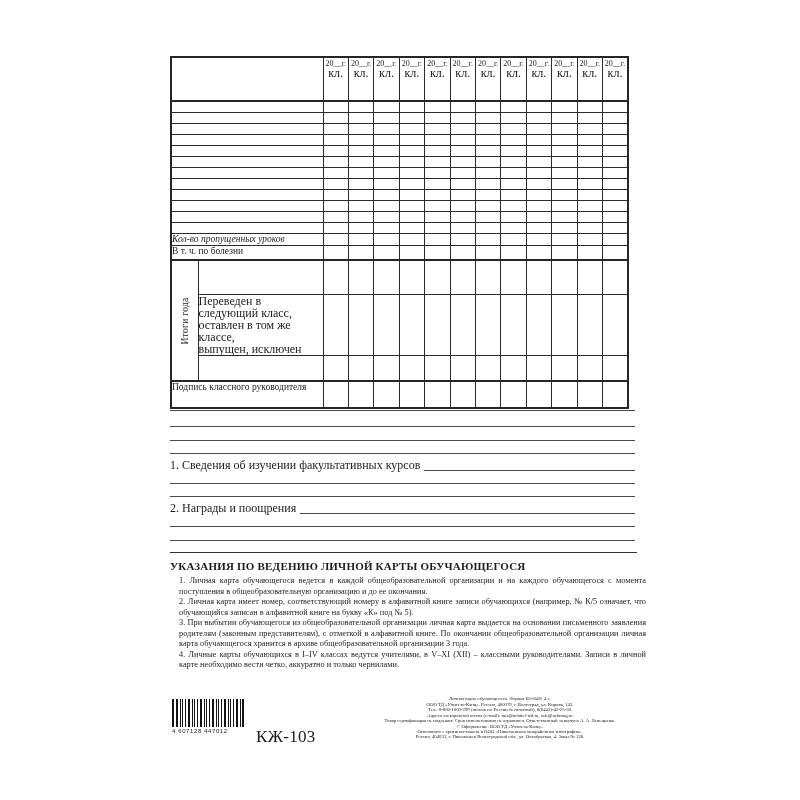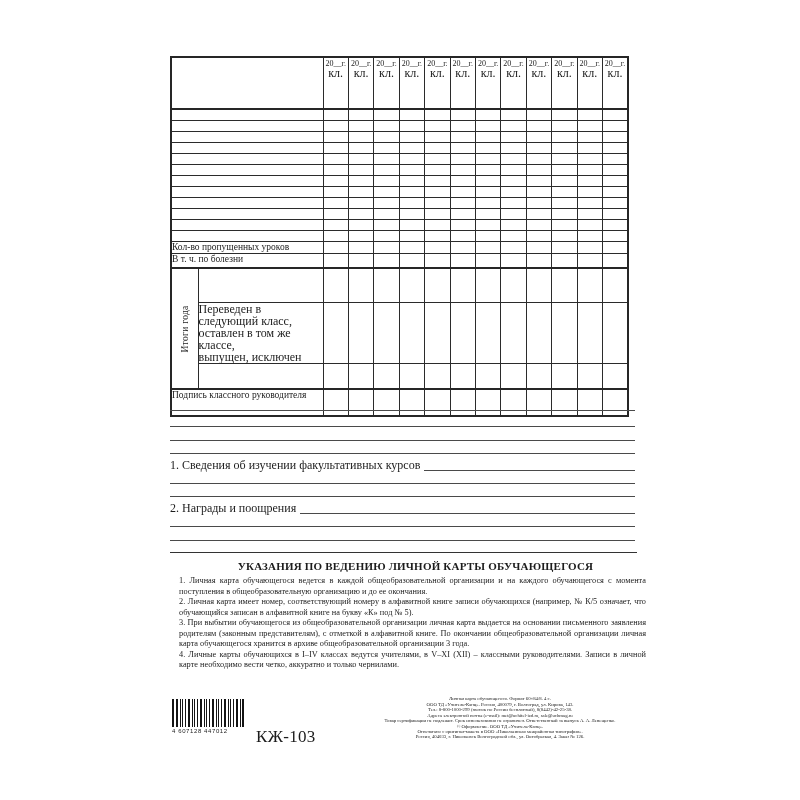--- a/index.html
+++ b/index.html
@@ -7,24 +7,24 @@
     width:800px;height:800px;background:#ffffff;position:relative;
     font-family:"Liberation Serif","DejaVu Serif",serif;color:#1c1c1c;
     -webkit-font-smoothing:antialiased;
   }
   #page{position:absolute;inset:0;background:#fff;overflow:hidden;}
 
   
   #grades-table-wrap{position:absolute;left:170px;top:56px;}
   table.grid{border-collapse:collapse;table-layout:fixed;width:459px;border:2px solid #262626;}
   table.grid td{border:1px solid #2b2b2b;padding:0;vertical-align:top;overflow:hidden;}
-  tr.r-hdr{height:52px;padding-left:48px;}
+  tr.r-hdr{height:44px;padding-left:48px;}
   tr.r-hdr td{border-bottom:2px solid #262626;}
   tr.r-blank{height:11px;}
-  tr.r-missed{height:12px;}
+  tr.r-missed{height:12px;font-style:italic;}
   tr.r-ill{height:15px;}
   tr.r-resA{height:34px;}
   tr.r-resA td{border-top:2px solid #262626;}
   tr.r-resB{height:38px;}
   tr.r-resC{height:26px;}
   tr.r-sig{height:27px;}
   tr.r-sig td{border-top:2px solid #262626;}
   td.yh{text-align:center;}
   .yh-y{font-size:8px;line-height:10px;padding-top:1px;white-space:nowrap;}
   .yh-k{font-size:12px;line-height:9px;white-space:nowrap;font-family:Liberation Serif, serif;}
@@ -40,21 +40,21 @@
   }
 
   
   .rule{position:absolute;left:170px;width:465px;border-top:1px solid #4a4a4a;height:0;}
   .combo{position:absolute;left:170px;width:465px;display:flex;align-items:flex-end;font-size:12px;line-height:12px;}
   .combo .cap{white-space:nowrap;padding-right:4px;}
   .combo .fill{flex:1;border-bottom:1px solid #4a4a4a;height:12px;}
 
   
   #divider{position:absolute;left:170px;top:552px;width:467px;border-top:1.5px solid #333;height:0;}
-  #instr-title{position:absolute;left:182px;top:560px;width:467px;text-align:center;
+  #instr-title{position:absolute;left:170px;top:560px;width:467px;text-align:left;
     font-size:11px;font-weight:bold;letter-spacing:.2px;}
   #instr-body{position:absolute;left:170px;top:576px;width:467px;margin-left:9px;}
   #instr-body p{margin:0;font-size:8.3px;line-height:10.5px;text-align:justify;}
 
   
   #barcode{position:absolute;left:172px;top:699px;width:72px;}
   #barcode .bars{
     width:70px;height:28px;background-color:#fff;
     background-image:repeating-linear-gradient(90deg,
       #141414 0 1px,#fff 1px 3px,#141414 3px 5.5px,#fff 5.5px 7px,

